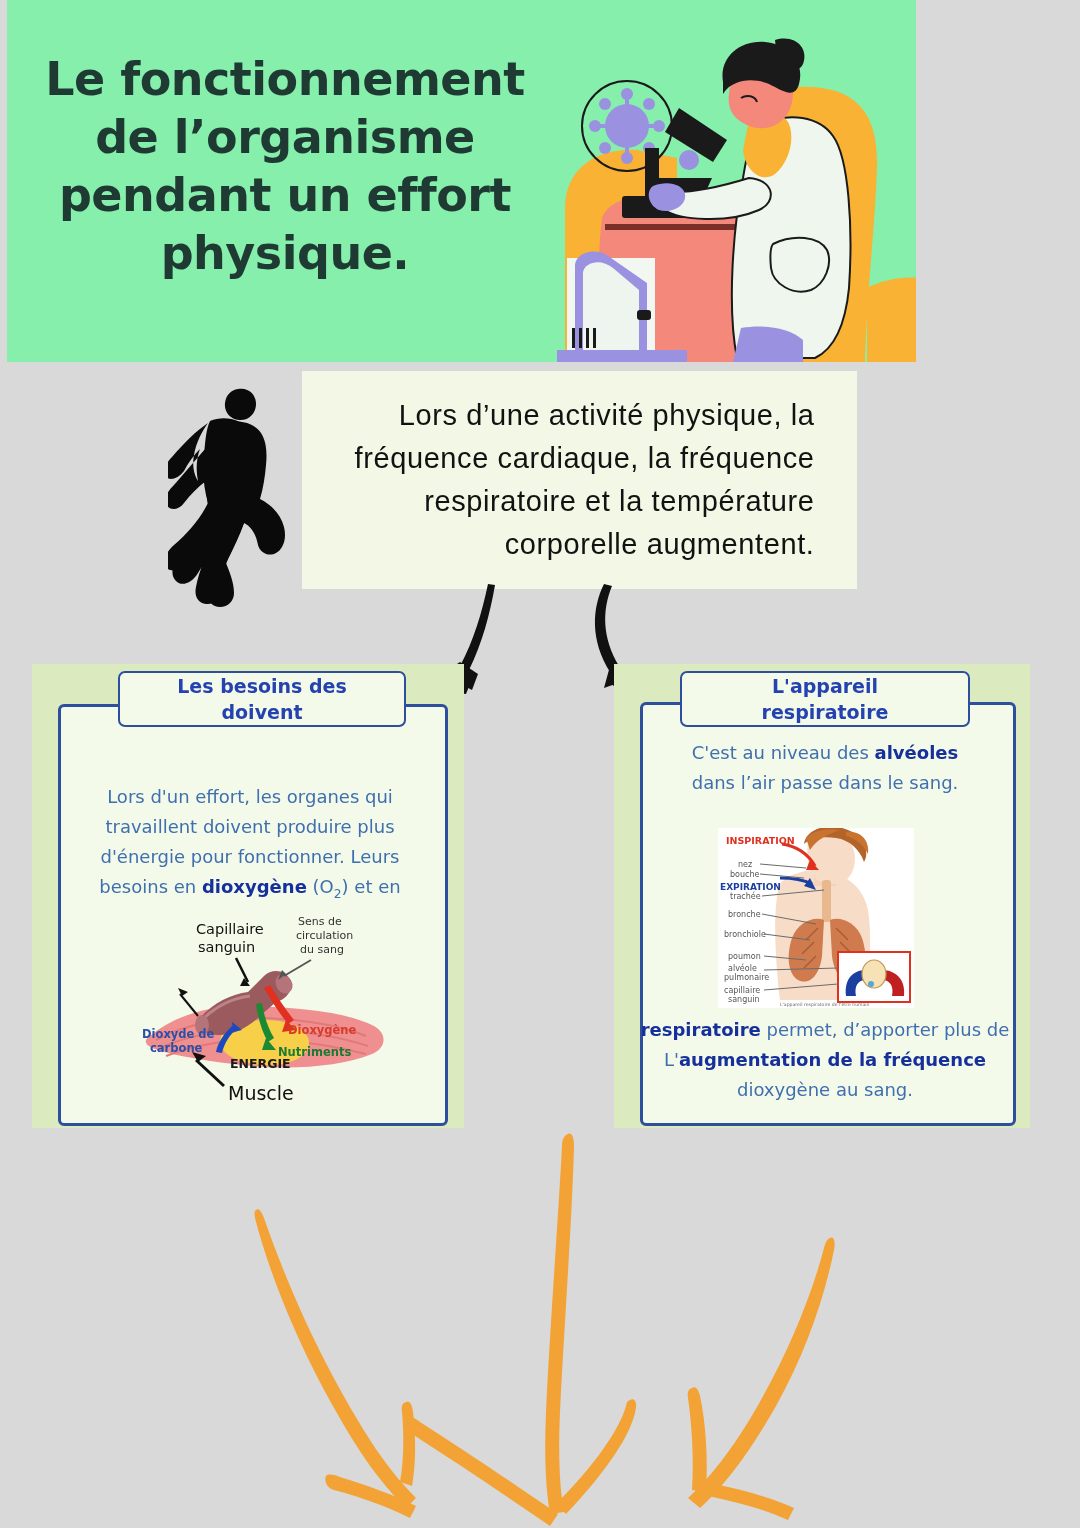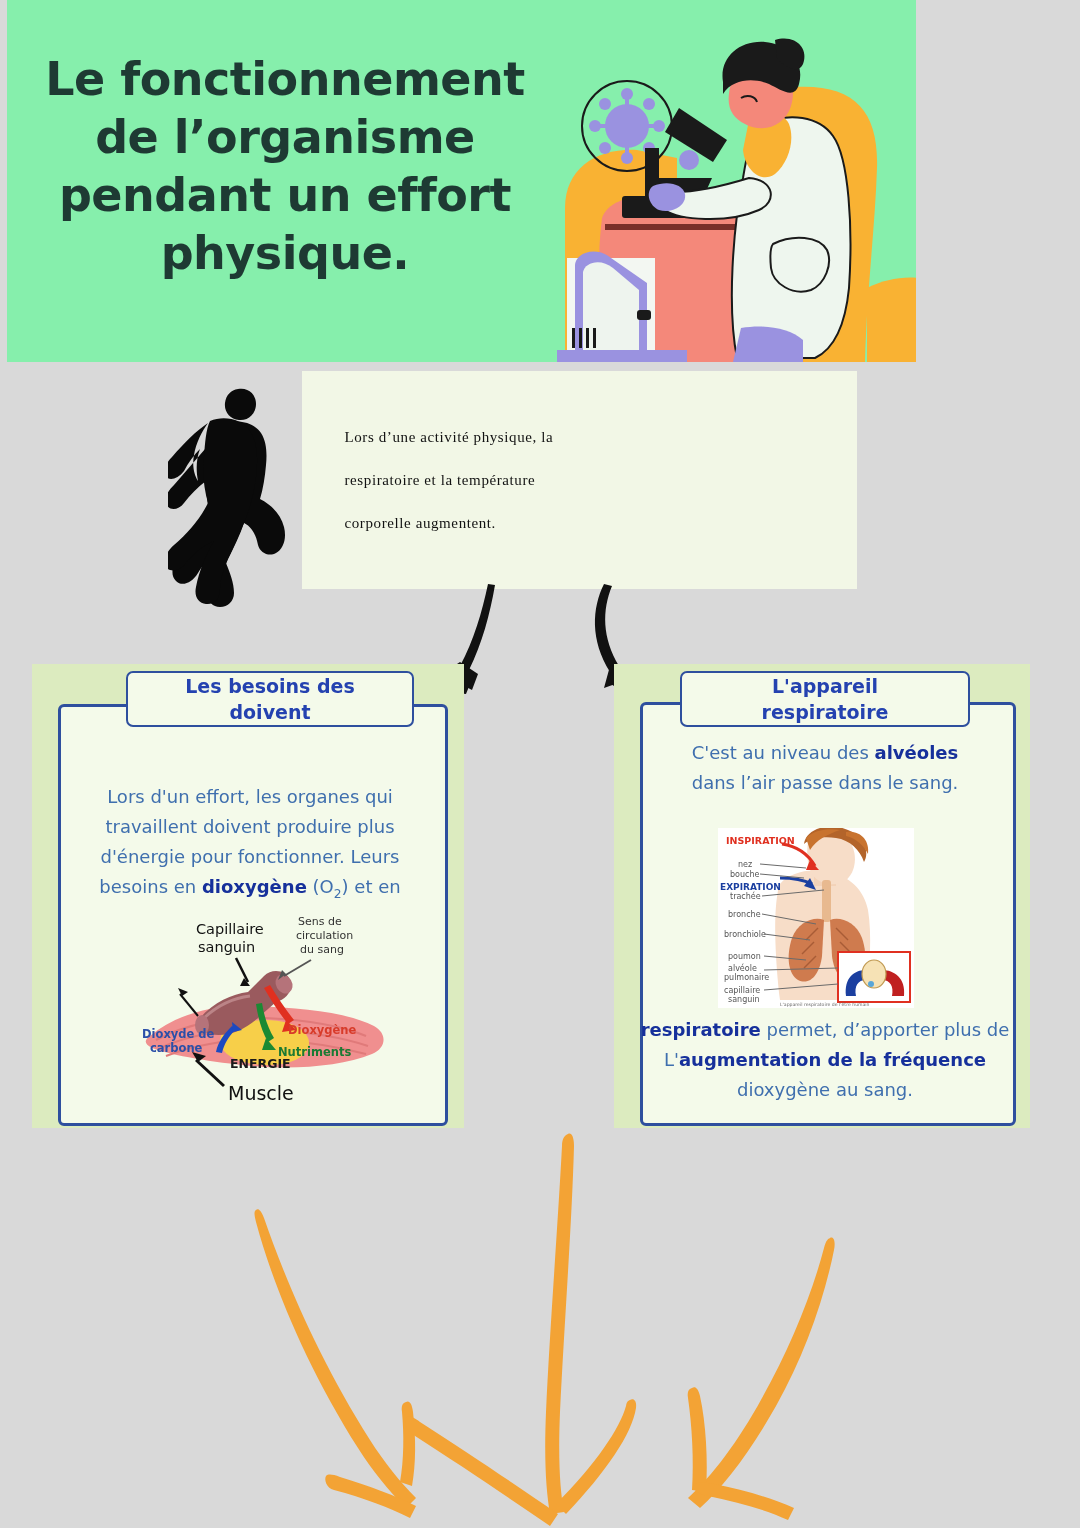--- a/index.html
+++ b/index.html
@@ -25,23 +25,23 @@
   #hero-illustration{position:absolute;left:520px;top:28px;width:560px;height:334px;}
   
   #runner{position:absolute;left:168px;top:385px;width:130px;height:230px;}
   
   #intro-box{
     position:absolute;left:302px;top:371px;width:555px;height:218px;
     background:#f2f7e6;
     display:flex;align-items:center;justify-content:center;
   }
   #intro-text{
-    width:470px;text-align:left;
-    font-family:Liberation Serif, serif;
-    font-size:15px;line-height:43px;color:#121212;
+    width:470px;text-align:right;
+    font-family:Liberation Sans, sans-serif;
+    font-size:29px;line-height:43px;color:#121212;
     letter-spacing:0.6px;
   }
   
   #black-arrows{position:absolute;left:420px;top:578px;width:280px;height:132px;}
   
   .card-panel{
     position:absolute;background:#dcebbf;
   }
   .card-inner{
     position:absolute;background:#f4faea;
@@ -193,20 +193,21 @@
    C34 46 28 58 26 70 C24 80 26 90 30 96 Z"></path>
   <path fill="#0a0a0a" d="M42 36 C56 30 74 34 82 46 C90 58 90 76 88 92 C86 108 82 124 76 138
    C72 150 66 162 60 174 C56 184 52 194 52 204 C52 214 46 220 38 219 C30 218 26 211 28 202
    C31 186 38 170 46 156 C36 160 26 168 18 178 C12 186 2 188 -2 182 C-6 175 -1 166 6 160
    C20 148 32 134 40 118 C36 104 34 88 36 72 C37 58 38 44 42 36 Z"></path>
 </svg>
 
 <div id="intro-box">
   <div id="intro-text">
     <div>Lors d’une activité physique, la</div>
+    <div>fréquence cardiaque, la fréquence</div>
     <div>respiratoire et la température</div>
     <div>corporelle augmentent.</div>
   </div>
 </div>
 
 <svg id="black-arrows" viewBox="0 0 280 132">
   <g fill="#111111">
     <path d="M68 6 C62 34 54 62 40 88 L49 92 C62 66 70 36 75 7 Z"></path>
     <path d="M40 84 L22 96 L52 112 L58 96 Z"></path>
     <path d="M44 86 L28 114 L46 116 L54 96 Z"></path>
@@ -215,21 +216,21 @@
     <path d="M184 6 C172 30 170 62 190 94 L199 88 C182 60 182 32 192 8 Z"></path>
     <path d="M190 88 L184 110 L212 100 L205 86 Z"></path>
     <path d="M193 88 L212 98 L206 116 L188 104 Z"></path>
   </g>
 </svg>
 
 <div class="card-panel" style="left:32px;top:664px;width:432px;height:464px;"></div>
 
 <div class="card-inner" style="left:58px;top:704px;width:384px;height:416px;"></div>
 
-<div class="card-title" style="left:118px;top:671px;width:284px;height:52px;margin-left:8px;">
+<div class="card-title" style="left:118px;top:671px;width:284px;height:52px;">
   <div>
     <div>Les besoins des</div>
     <div>doivent</div>
   </div>
 </div>
 
 <div class="card-body" style="left:78px;top:782px;width:344px;">
   <div>Lors d'un effort, les organes qui</div>
   <div>travaillent doivent produire plus</div>
   <div>d'énergie pour fonctionner. Leurs</div>

